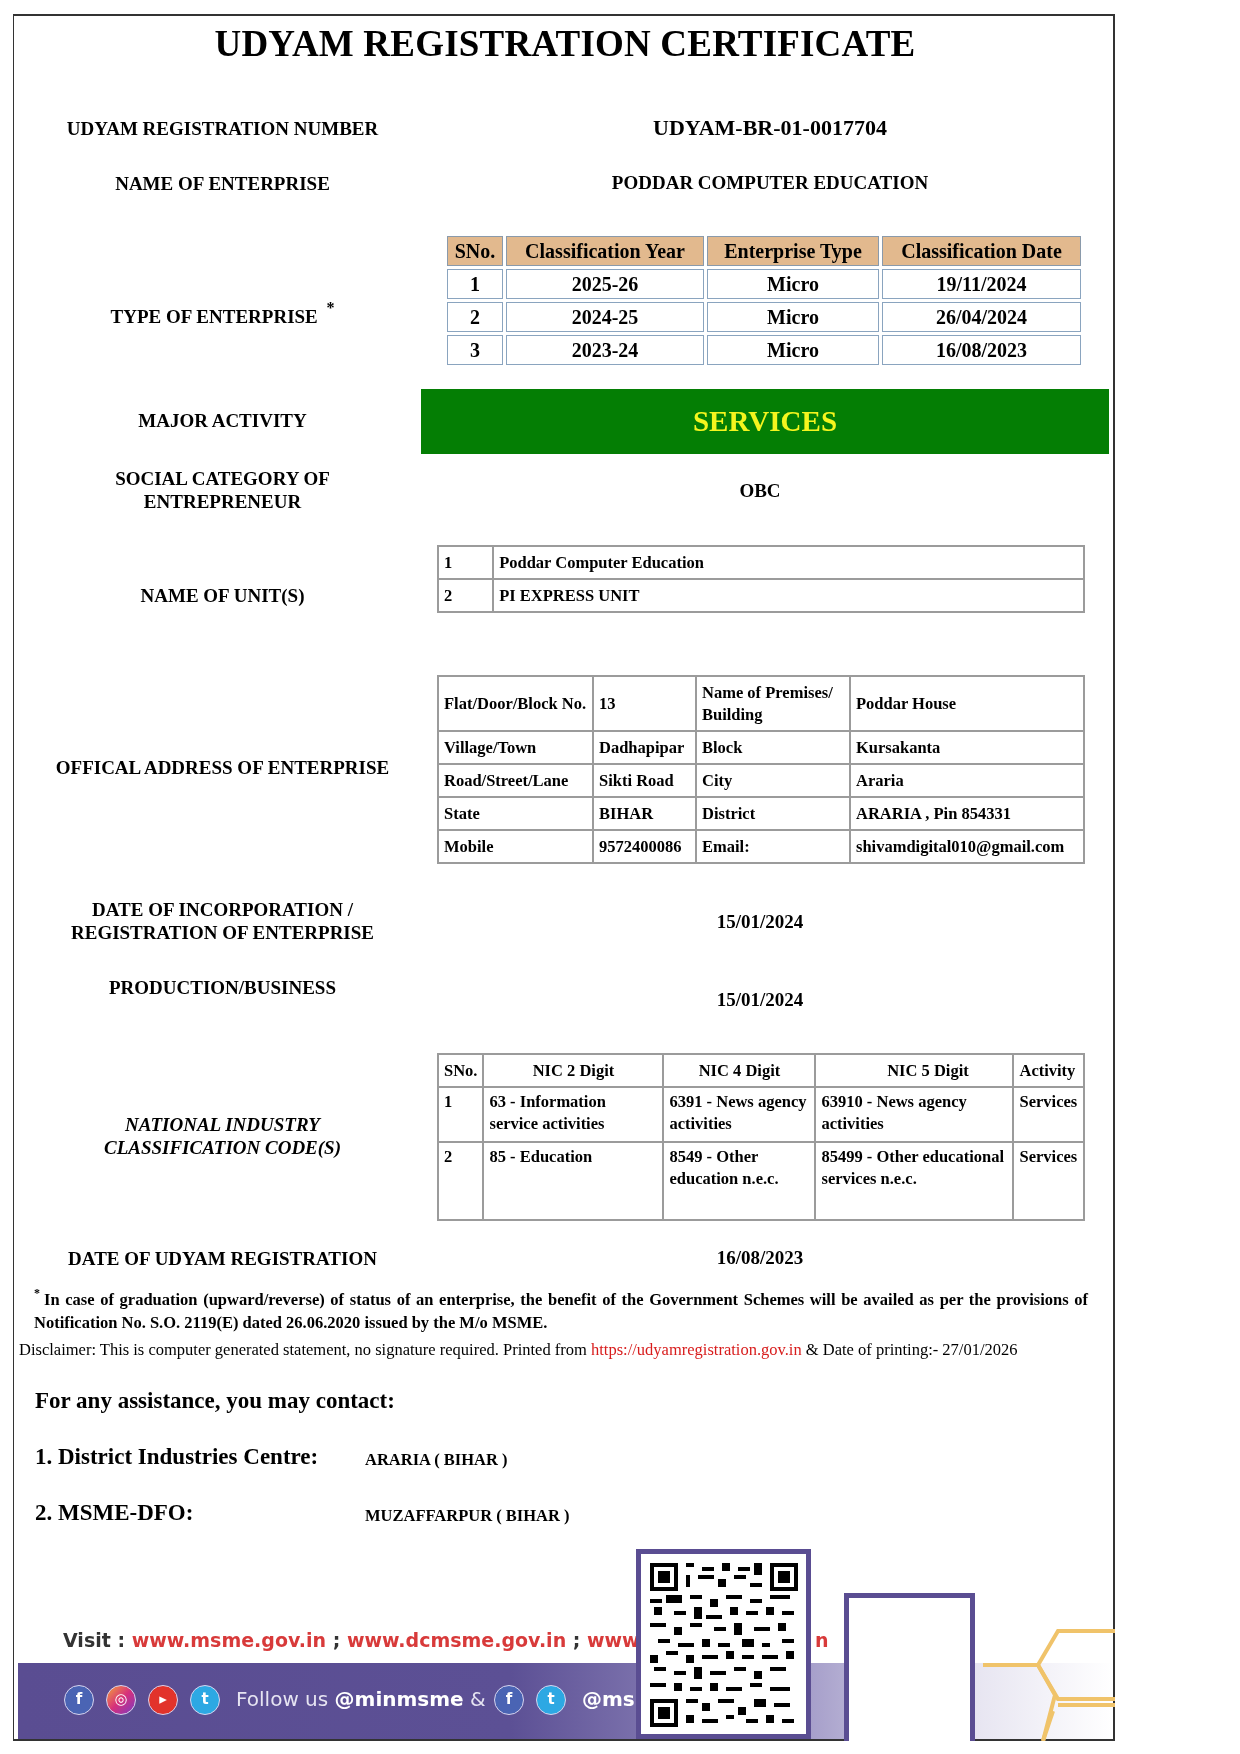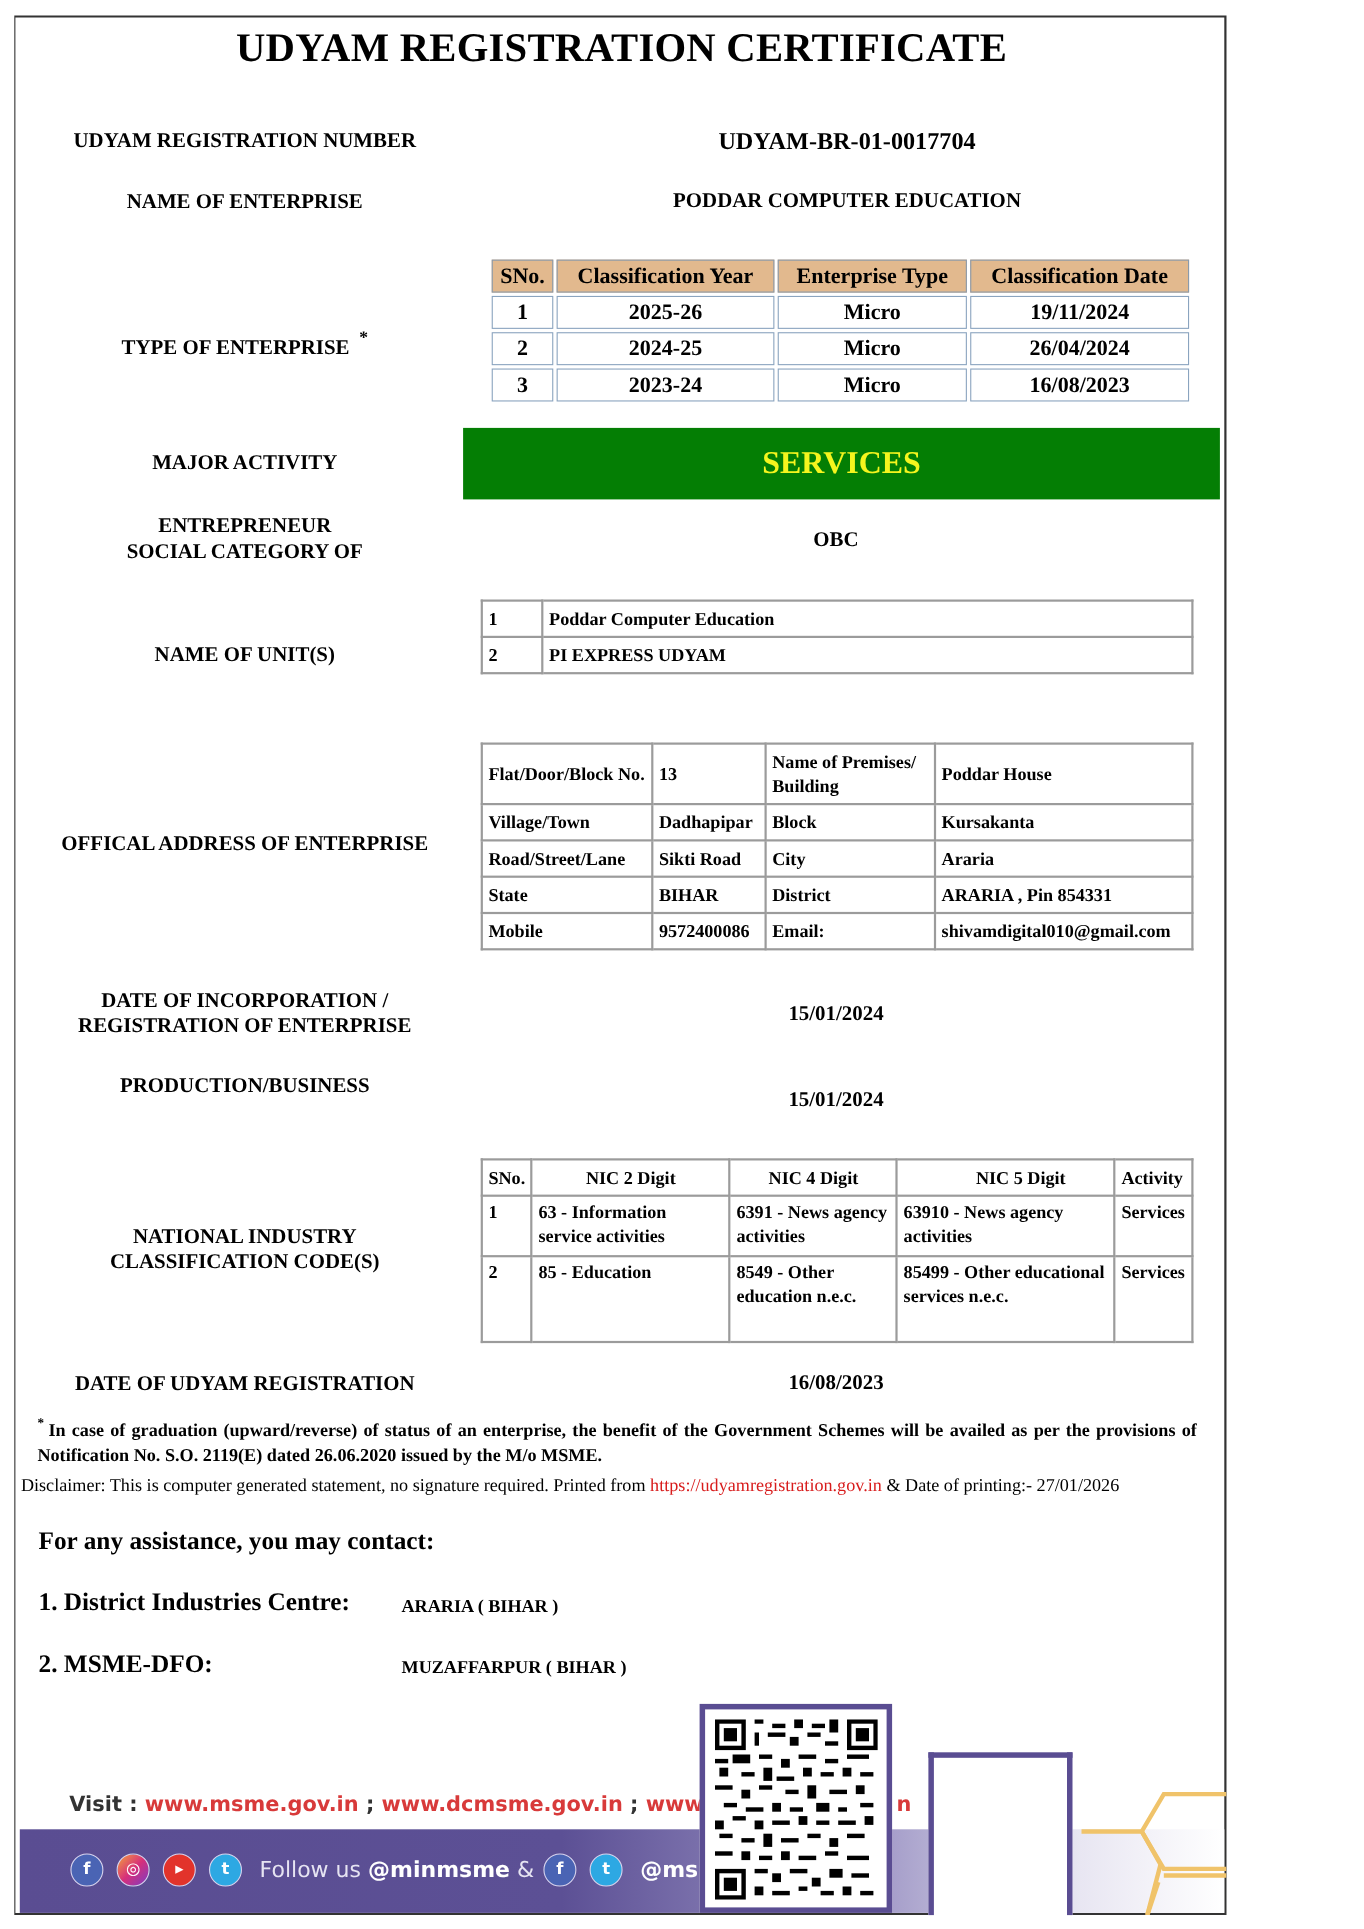--- a/index.html
+++ b/index.html
@@ -113,35 +113,35 @@
       <td>Micro</td>
       <td>16/08/2023</td>
     </tr>
   </tbody>
 </table>
 
 <div class="abs lbl" style="left:30px; top:409px; width:385px;">MAJOR ACTIVITY</div>
 <div class="abs activity-bar" style="left:421px; top:389px;">SERVICES</div>
 
 <div class="abs lbl" style="left:30px; top:467px; width:385px;">
+  <div>SOCIAL CATEGORY OF</div>
   <div>ENTREPRENEUR</div>
-  <div>SOCIAL CATEGORY OF</div>
 </div>
 <div class="abs val" style="left:660px; top:480px; width:200px;">OBC</div>
 
 <div class="abs lbl" style="left:30px; top:584px; width:385px;">NAME OF UNIT(S)</div>
 <table class="abs grid-table" style="left:437px; top:545px; width:648px;">
   <tbody>
   <tr>
     <td style="height:33px;">1</td>
     <td>Poddar Computer Education</td>
   </tr>
   <tr>
     <td style="height:33px;">2</td>
-    <td>PI EXPRESS UDYAM</td>
+    <td>PI EXPRESS UNIT</td>
   </tr>
 </tbody>
   </table>
 
 <div class="abs lbl" style="left:30px; top:756px; width:385px;">OFFICAL ADDRESS OF ENTERPRISE</div>
 <table class="abs grid-table" style="left:437px; top:675px; width:648px;">
   <tbody>
       <tr>
     <td style="width:155px; height:55px;">Flat/Door/Block No.</td>
     <td style="width:103px;">13</td>
@@ -179,21 +179,21 @@
   <div>DATE OF INCORPORATION /</div>
   <div>REGISTRATION OF ENTERPRISE</div>
 </div>
 <div class="abs val" style="left:660px; top:911px; width:200px;">15/01/2024</div>
 
 <div class="abs lbl" style="left:30px; top:976px; width:385px;">
   <div>PRODUCTION/BUSINESS</div>
 </div>
 <div class="abs val" style="left:660px; top:989px; width:200px;">15/01/2024</div>
 
-<div class="abs lbl" style="left:30px; top:1113px; width:385px;">
+<div class="abs lbl" style="left:30px; top:1113px; width:385px;font-style:italic;">
   <div>NATIONAL INDUSTRY</div>
   <div>CLASSIFICATION CODE(S)</div>
 </div>
 <table class="abs grid-table nic-table" style="left:437px; top:1053px; width:648px;">
   <tbody>
       <tr>
     <th class="left" style="width:44px; height:33px;">SNo.</th>
     <th style="width:180px;">NIC 2 Digit</th>
     <th style="width:152px;">NIC 4 Digit</th>
     <th style="width:198px;padding-left:32px;">NIC 5 Digit</th>

